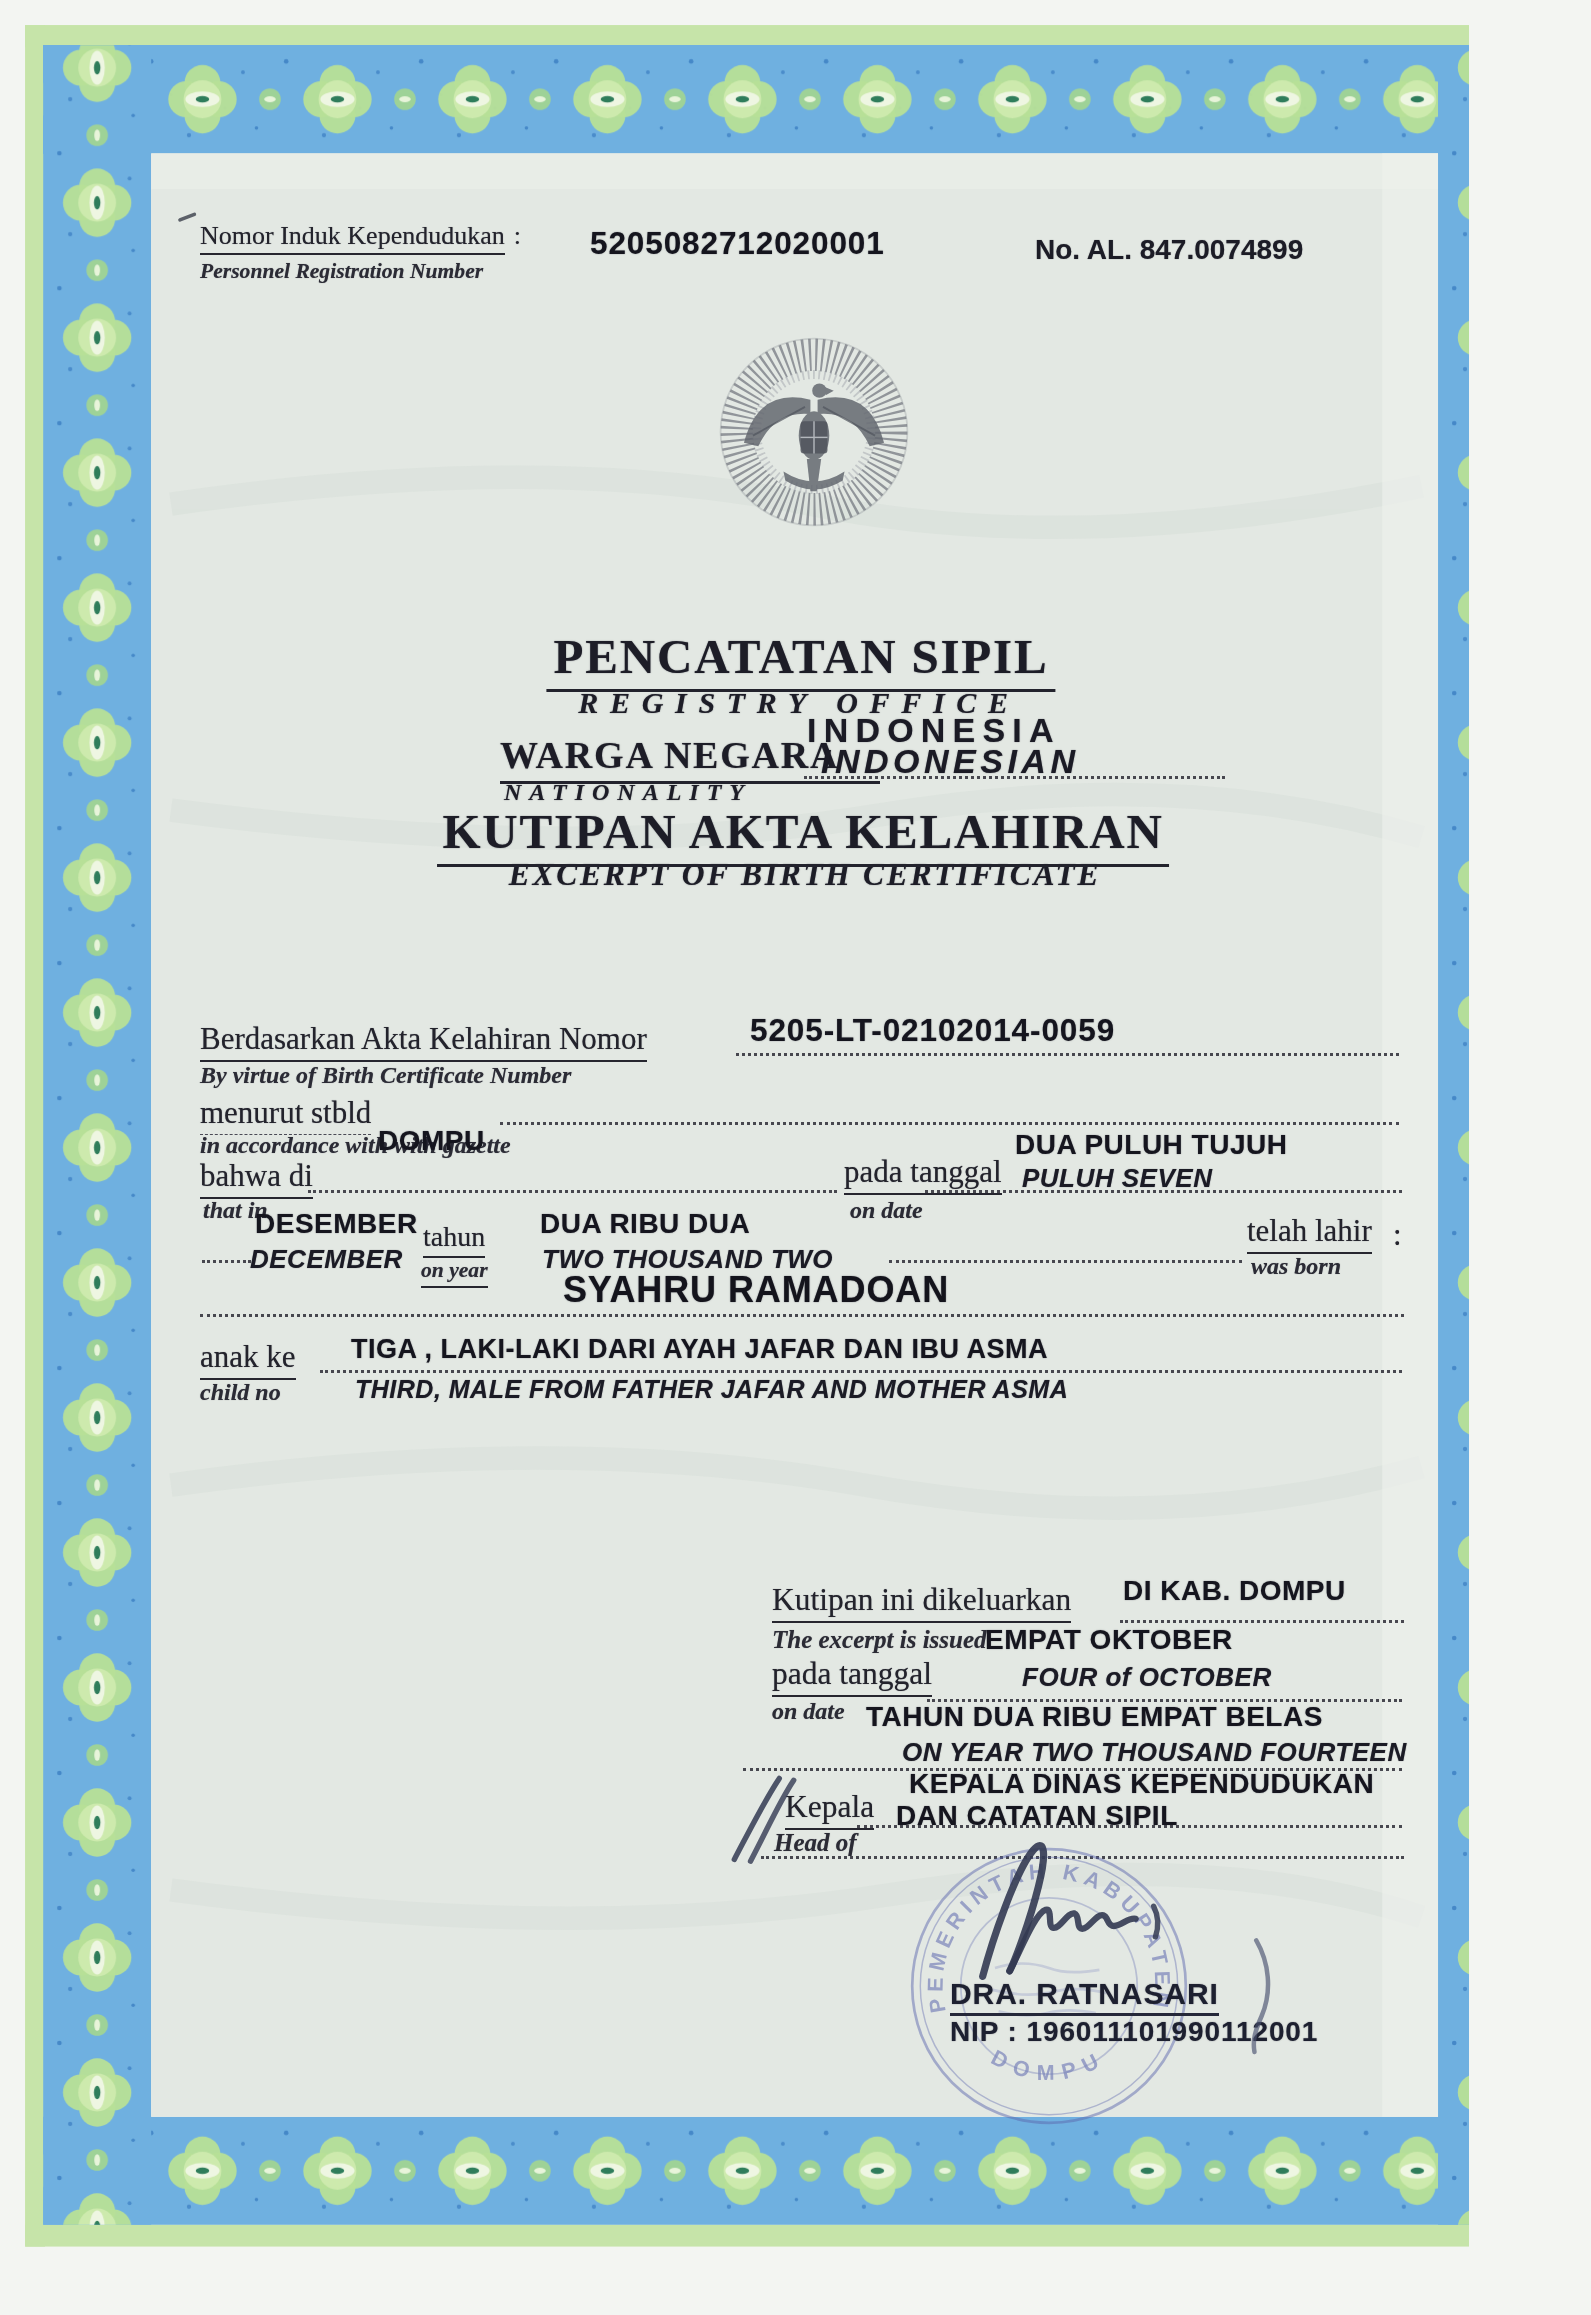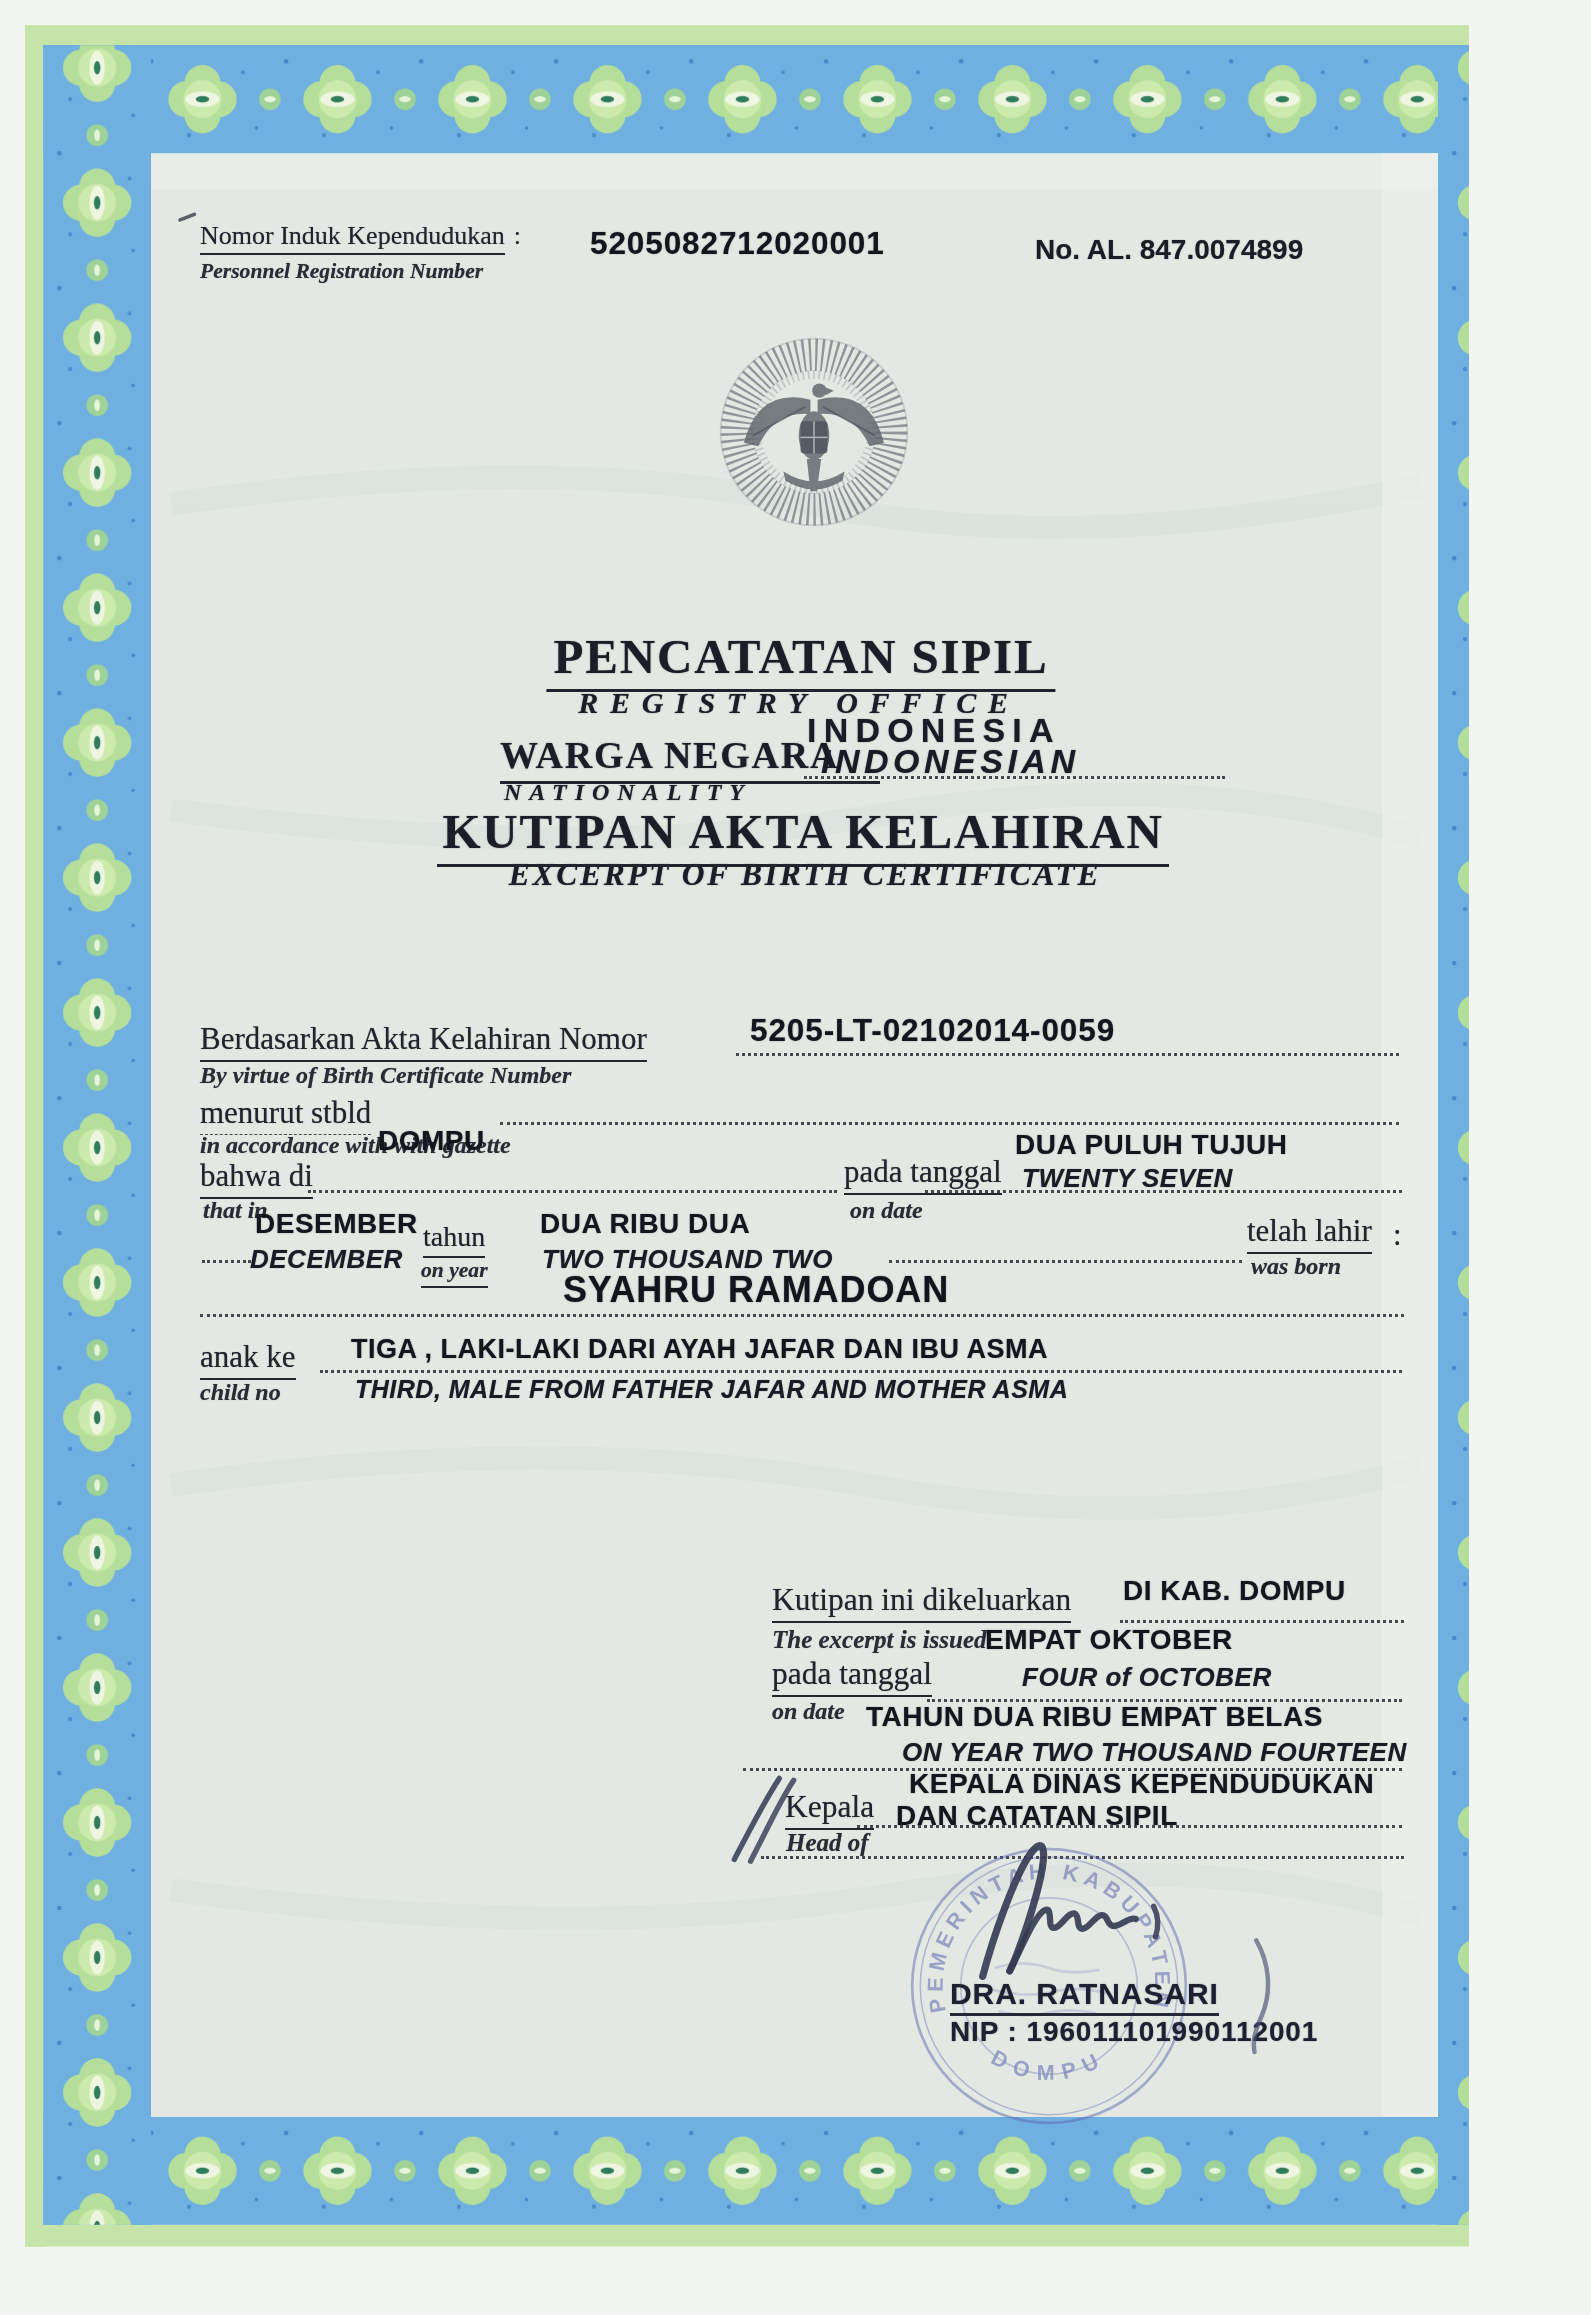--- a/index.html
+++ b/index.html
@@ -340,21 +340,21 @@
   <div class="dots" style="left:500px;top:1122px;width:899px;"></div>
 
   <div class="abs val" style="left:378px;top:1125px;">DOMPU</div>
   <div class="abs lbl u" style="left:200px;top:1158px;">bahwa di</div>
   <div class="abs en" style="left:203px;top:1197px;">that in</div>
   <div class="dots" style="left:308px;top:1190px;width:529px;"></div>
   <div class="abs lbl u" style="left:844px;top:1154px;">pada tanggal</div>
   <div class="abs en" style="left:850px;top:1197px;">on date</div>
   <div class="abs val" style="left:1015px;top:1129px;">DUA PULUH TUJUH</div>
   <div class="dots" style="left:925px;top:1190px;width:477px;"></div>
-  <div class="abs val-en" style="left:1022px;top:1163px;">TWENTY SEVEN</div>
+  <div class="abs val-en" style="left:1022px;top:1163px;">PULUH SEVEN</div>
 
   <div class="abs val" style="left:255px;top:1208px;">DESEMBER</div>
   <div class="dots" style="left:202px;top:1260px;width:49px;"></div>
   <div class="abs val-en" style="left:250px;top:1244px;">DECEMBER</div>
   <div class="abs lbl u" style="left:423px;top:1221px;font-size:28px;">tahun</div>
   <div class="abs en-sm u" style="left:421px;top:1258px;">on year</div>
   <div class="abs val" style="left:540px;top:1208px;">DUA RIBU DUA</div>
   <div class="abs val-en" style="left:542px;top:1244px;">TWO THOUSAND TWO</div>
   <div class="dots" style="left:889px;top:1260px;width:353px;"></div>
   <div class="abs lbl u" style="left:1247px;top:1213px;">telah lahir</div>
@@ -379,21 +379,21 @@
   <div class="abs val-en" style="left:1022px;top:1662px;">FOUR of OCTOBER</div>
   <div class="dots" style="left:927px;top:1699px;width:475px;"></div>
   <div class="abs en" style="left:772px;top:1698px;">on date</div>
   <div class="abs val" style="left:866px;top:1701px;">TAHUN DUA RIBU EMPAT BELAS</div>
   <div class="abs val-en" style="left:902px;top:1737px;">ON YEAR TWO THOUSAND FOURTEEN</div>
   <div class="dots" style="left:743px;top:1768px;width:659px;"></div>
   <div class="abs val" style="left:909px;top:1768px;">KEPALA DINAS KEPENDUDUKAN</div>
   <div class="abs lbl u" style="left:785px;top:1789px;font-size:31.5px;">Kepala</div>
   <div class="abs val" style="left:896px;top:1800px;">DAN CATATAN SIPIL</div>
   <div class="dots" style="left:857px;top:1825px;width:545px;"></div>
-  <div class="abs en" style="left:774px;top:1829px;font-size:25px;margin-left:12px;">Head of</div>
+  <div class="abs en" style="left:774px;top:1829px;font-size:25px;">Head of</div>
   <div class="dots" style="left:761px;top:1856px;width:643px;"></div>
 
   <svg class="abs" style="left:905px;top:1842px;opacity:.8;filter:blur(0.6px);" width="288" height="288" viewBox="0 0 320 320">
     <defs>
       <path id="arcTop" d="M45,185 A118,118 0 1 1 275,185"></path>
       <path id="arcBot" d="M55,200 A118,118 0 0 0 265,200"></path>
     </defs>
     <circle cx="160" cy="160" r="152" fill="none" stroke="#5c66ae" stroke-width="3" opacity=".6"></circle>
     <circle cx="160" cy="160" r="143" fill="none" stroke="#5c66ae" stroke-width="1.6" opacity=".5"></circle>
     <circle cx="160" cy="160" r="98" fill="none" stroke="#5c66ae" stroke-width="2" opacity=".4"></circle>

